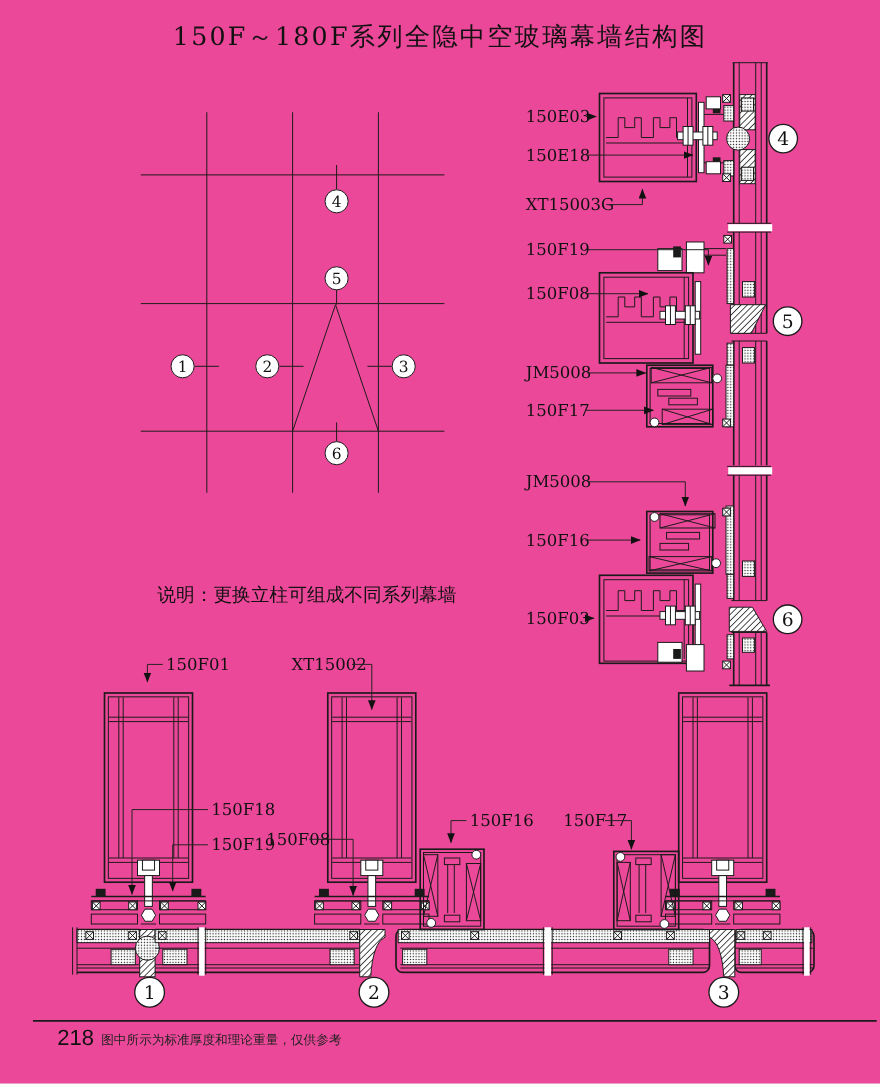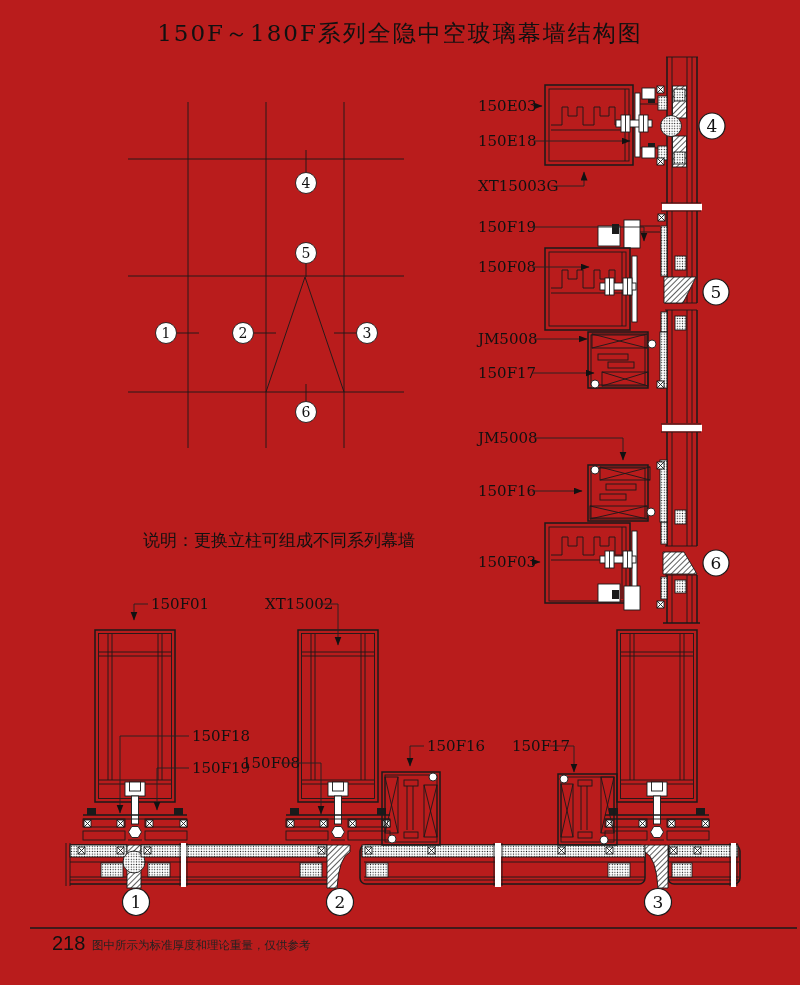--- a/index.html
+++ b/index.html
@@ -1,16 +1,16 @@
 <!DOCTYPE html>
 <html><head>
 <meta charset="utf-8">
 <style>
   html,body{margin:0;padding:0;background:#e8e8e8;}
-  .page{position:relative;width:800px;height:985px;background:#b91c1c;margin:0 auto;
+  .page{position:relative;width:800px;height:985px;background:#ec4899;margin:0 auto;
         font-family:"DejaVu Serif","DejaVu Sans",serif;}
   svg{display:block}
   .s  {stroke:#1a1a1a;stroke-width:0.9;fill:none}
   .s1 {stroke:#1a1a1a;stroke-width:1.5;fill:none}
   .sf {stroke:#1a1a1a;stroke-width:0.9;fill:#ffffff}
   .blk{fill:#1a1a1a;stroke:none}
   .hat{fill:url(#phat);stroke:#1a1a1a;stroke-width:0.9}
   .dot{fill:url(#pdot);stroke:#1a1a1a;stroke-width:0.9}
   .wh {fill:#ffffff;stroke:none}
   .ld {stroke:#222222;stroke-width:0.9;fill:none;marker-end:url(#arr)}

